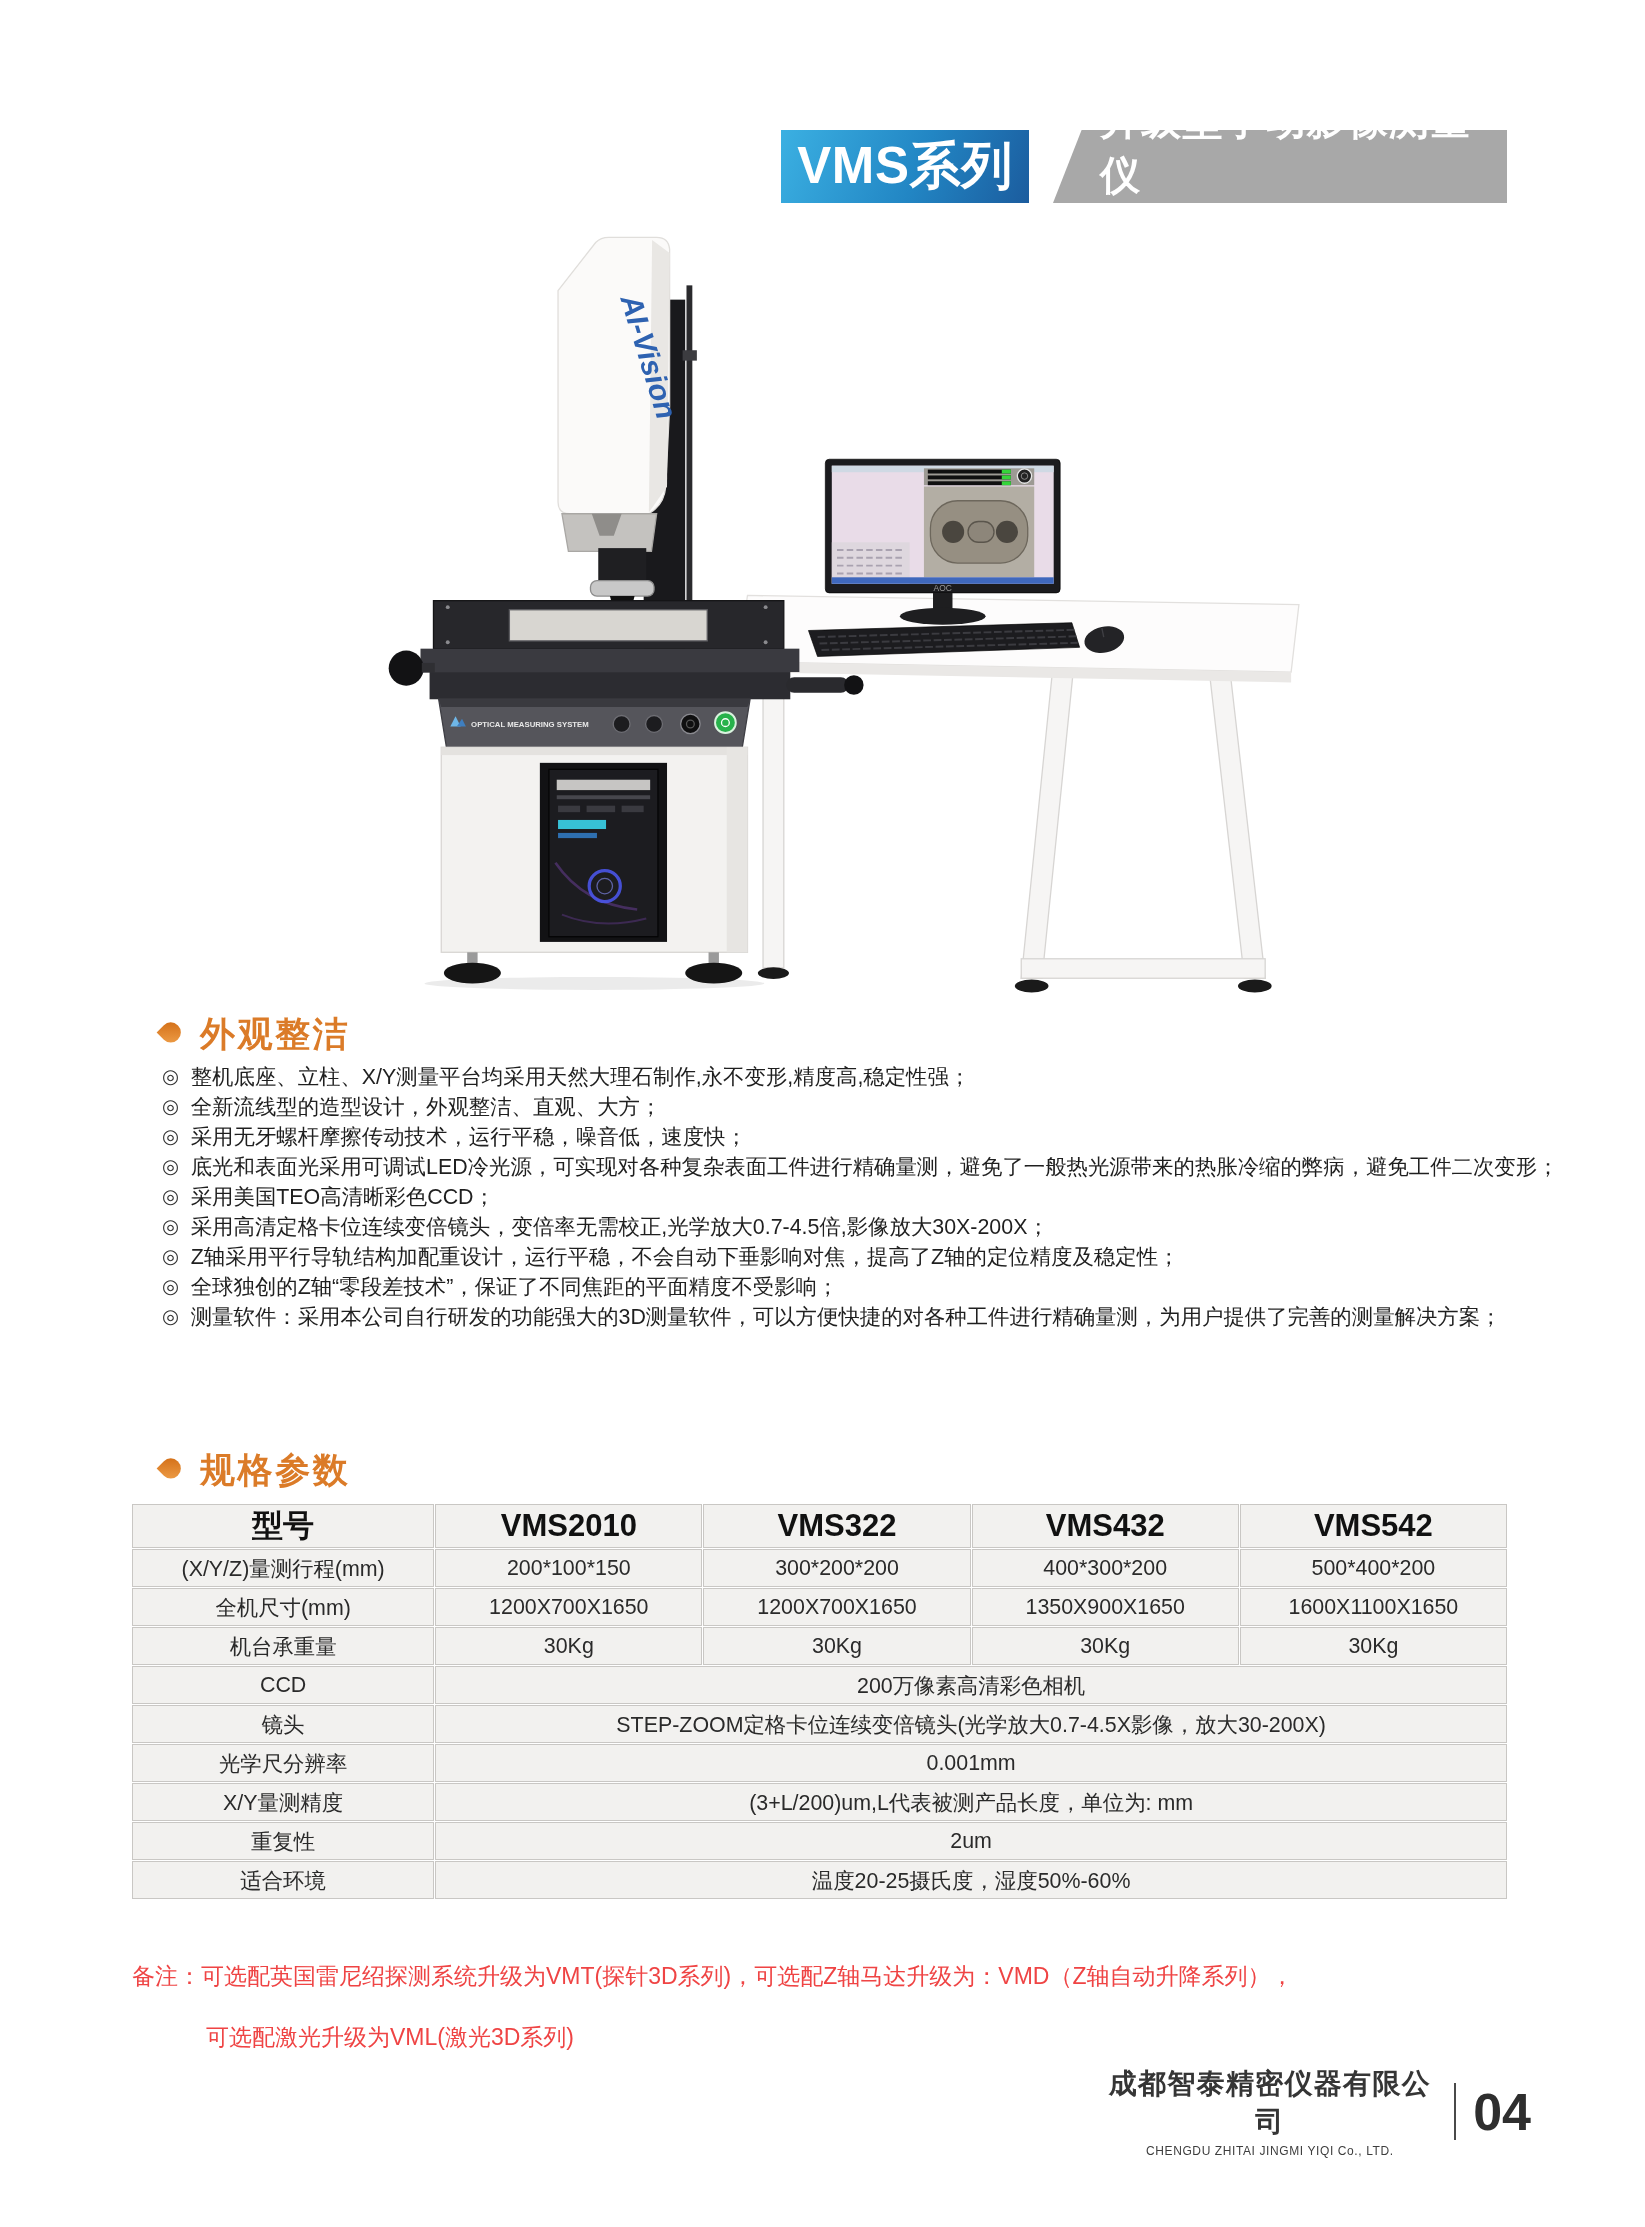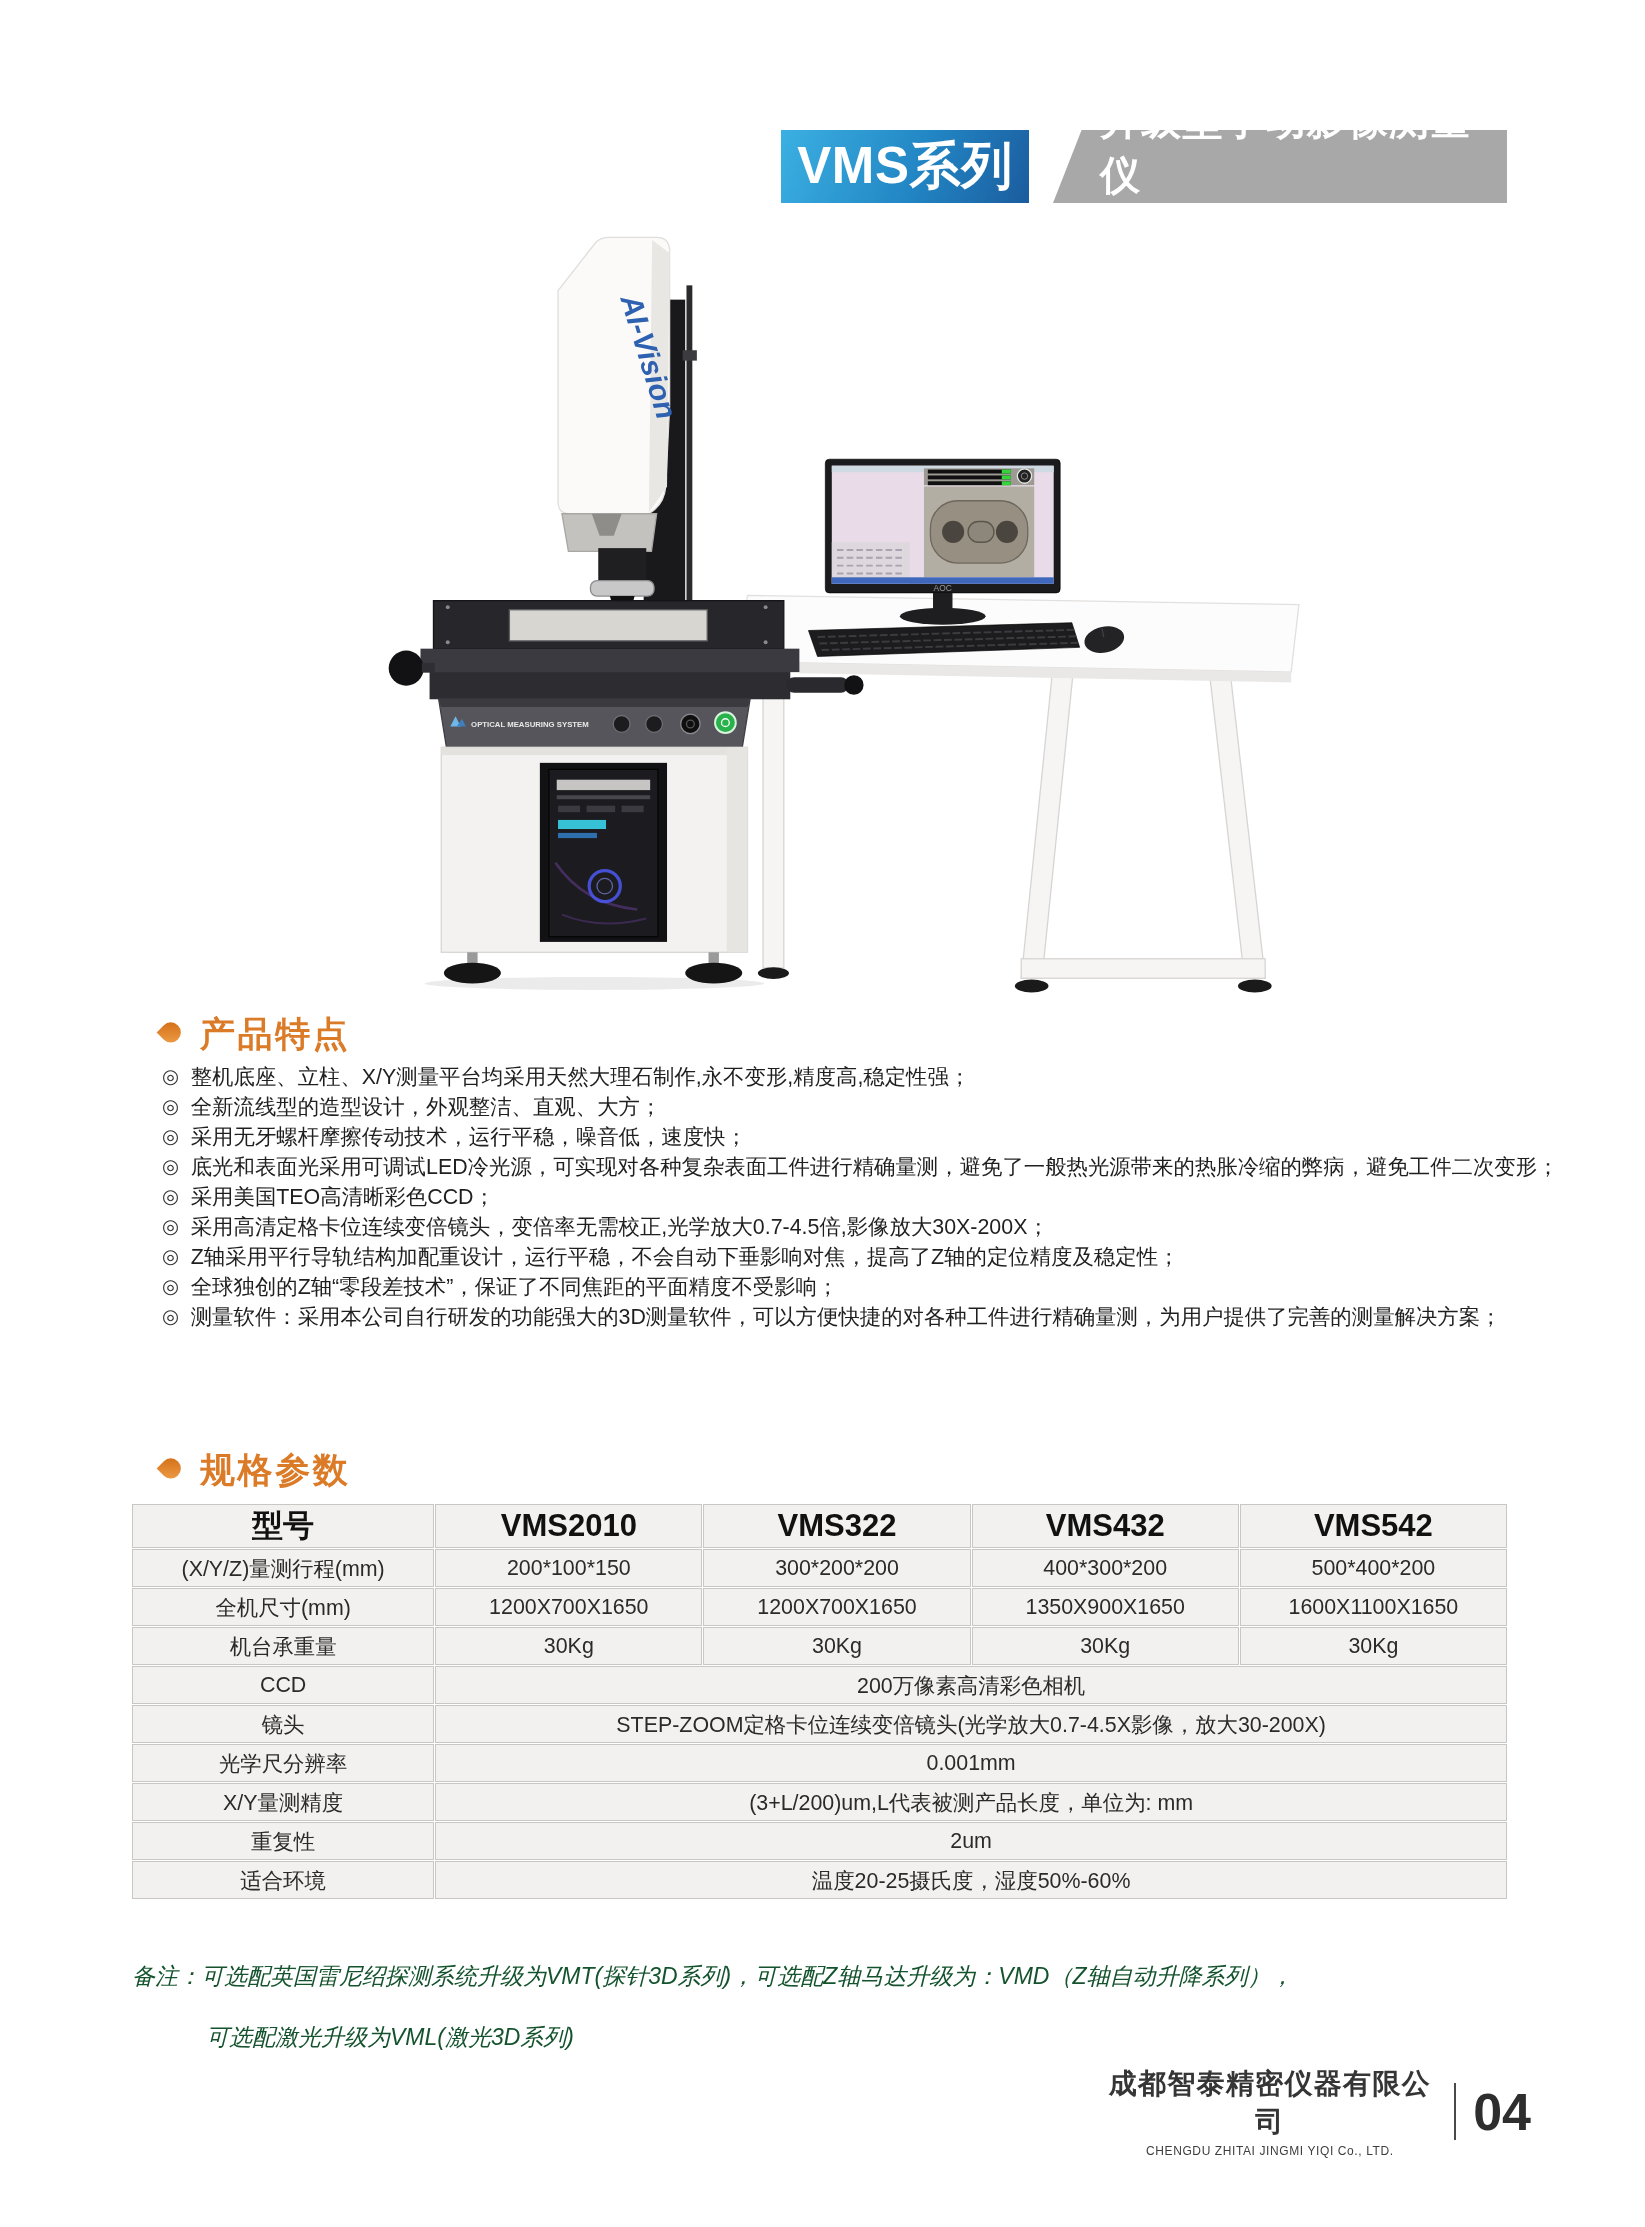--- a/index.html
+++ b/index.html
@@ -53,21 +53,21 @@
   table.spec{border-collapse:separate;border-spacing:1.9px;width:100%;table-layout:fixed;}
   table.spec th,table.spec td{
     background:var(--cell);border:0.6px solid var(--cellborder);
     height:38px;text-align:center;vertical-align:middle;
     font-size:21.4px;color:#2a2a2a;font-weight:normal;padding:0 5.2px;
     white-space:nowrap;overflow:hidden;
   }
   table.spec thead th{font-weight:bold;font-size:31px;color:#111;}
 
   
-  .note{position:absolute;font-size:23px;color:#14532d;white-space:nowrap;font-style:italic;}
+  .note{position:absolute;font-size:23px;color:#ef4444;white-space:nowrap;}
   .note1{left:132px;top:1961px;}
   .note2{left:206px;top:2022px;}
 
   
   .footer{
     position:absolute;left:1103px;top:2076px;width:428px;height:71px;
     display:flex;align-items:center;justify-content:flex-end;gap:17px;
   }
   .company{text-align:center;}
   .company .cn{font-size:28px;font-weight:bold;color:#353535;letter-spacing:1.3px;}
@@ -212,21 +212,21 @@
       <circle cx="372" cy="1036" r="24" fill="none" stroke="#4a55e8" stroke-width="5" opacity="0.9"></circle>
       <circle cx="372" cy="1036" r="12" fill="none" stroke="#8a92ff" stroke-width="2" opacity="0.6"></circle>
       <rect x="160" y="1138" width="16" height="24" fill="#9a9a9a"></rect>
       <ellipse cx="168" cy="1170" rx="44" ry="16" fill="#151515"></ellipse>
       <rect x="532" y="1138" width="16" height="24" fill="#9a9a9a"></rect>
       <ellipse cx="540" cy="1170" rx="44" ry="16" fill="#151515"></ellipse>
     </g>
   </svg>
 
   <div class="drop" style="left:161px;top:1023px;"></div>
-  <div class="sec-title" style="left:200px;top:1011px;">产品特点</div>
+  <div class="sec-title" style="left:200px;top:1011px;">外观整洁</div>
   <div class="features">
       <div class="feat">
         <span class="bullet">◎</span>
         <span>整机底座、立柱、X/Y测量平台均采用天然大理石制作,永不变形,精度高,稳定性强；</span>
       </div>
       <div class="feat">
         <span class="bullet">◎</span>
         <span>全新流线型的造型设计，外观整洁、直观、大方；</span>
       </div>
       <div class="feat">

